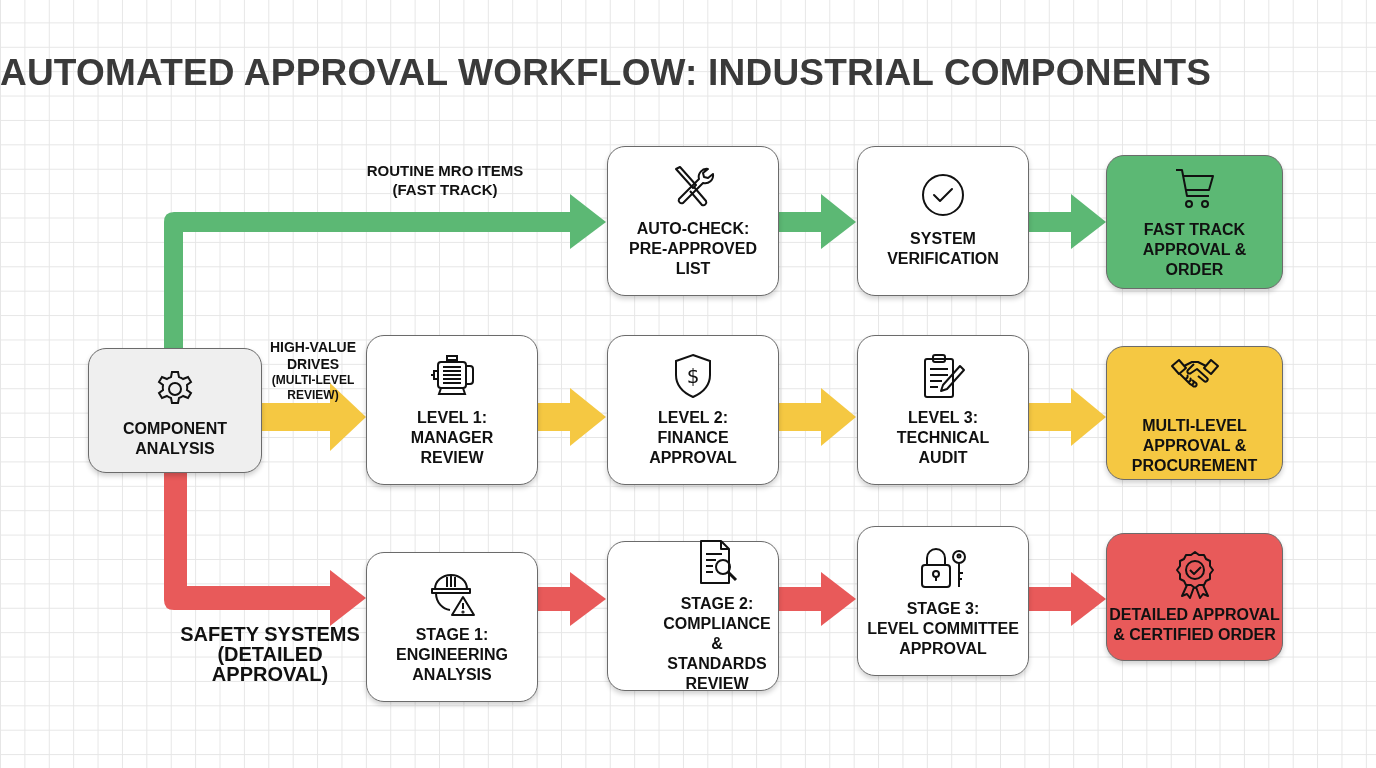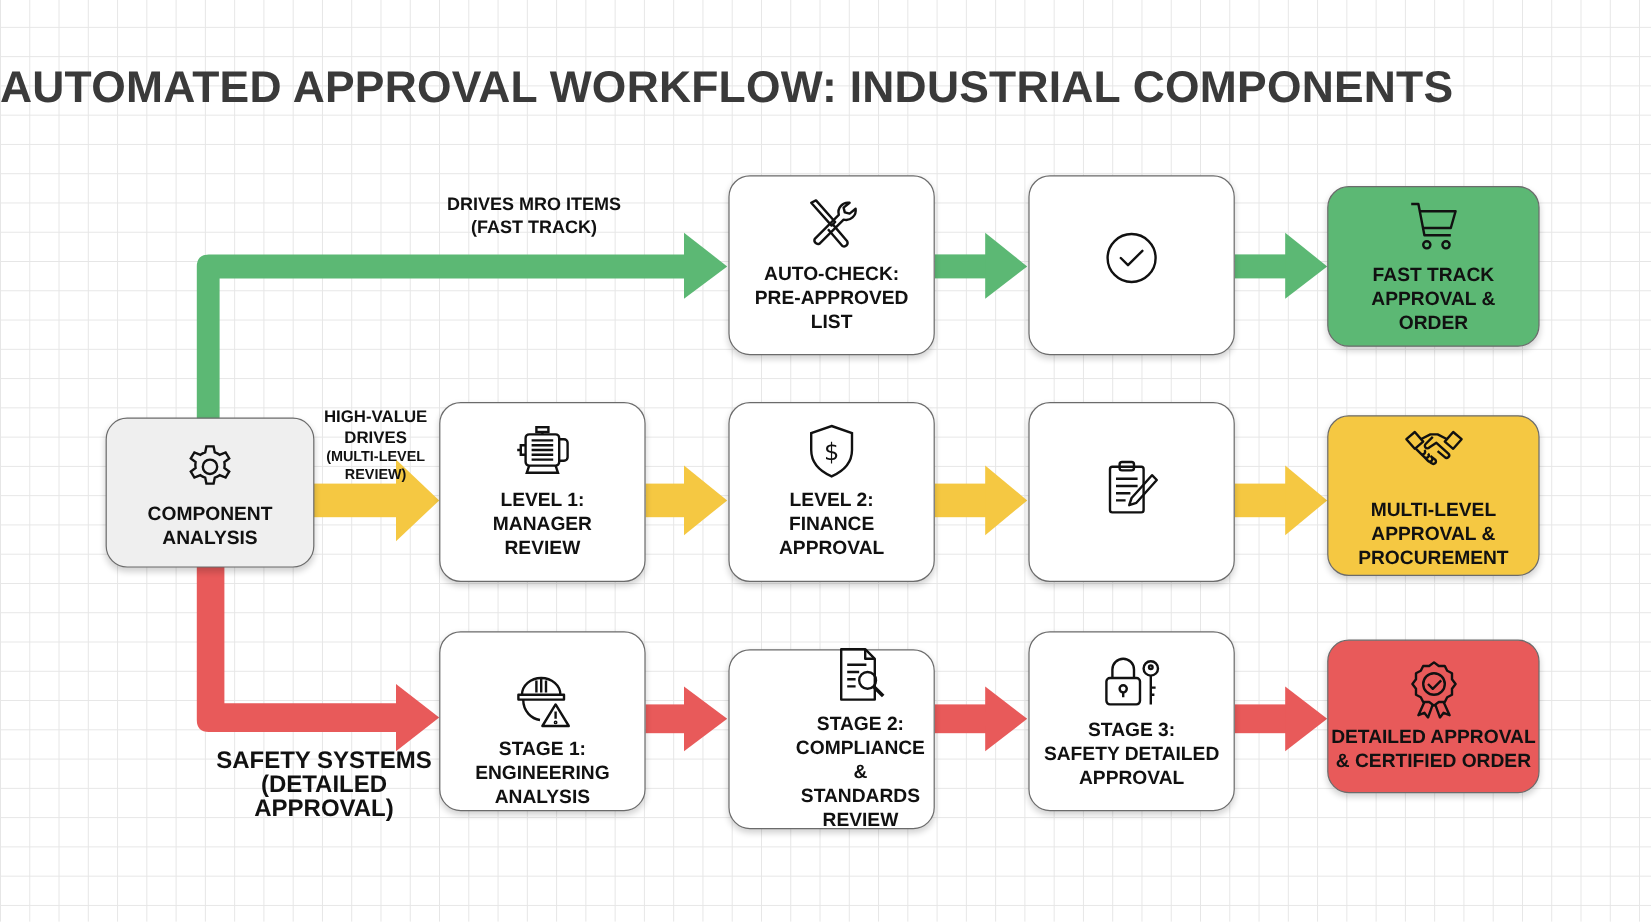--- a/index.html
+++ b/index.html
@@ -70,21 +70,21 @@
     <polygon points="330,570 366,598 330,626" class="r-fill" fill="#e85a5a"></polygon>
     <rect x="538" y="587" width="34" height="24" class="r-fill" fill="#e85a5a"></rect>
     <polygon points="570,572 606,599 570,626" class="r-fill" fill="#e85a5a"></polygon>
     <rect x="779" y="587" width="44" height="24" class="r-fill" fill="#e85a5a"></rect>
     <polygon points="821,572 856,599 821,626" class="r-fill" fill="#e85a5a"></polygon>
     <rect x="1029" y="587" width="44" height="24" class="r-fill" fill="#e85a5a"></rect>
     <polygon points="1071,572 1106,599 1071,626" class="r-fill" fill="#e85a5a"></polygon>
   </g>
 </svg>
 
-<div class="path-label" style="left:340px; top:161px; width:210px;">DRIVES MRO ITEMS
+<div class="path-label" style="left:340px; top:161px; width:210px;">ROUTINE MRO ITEMS
 (FAST TRACK)</div>
 <div class="path-label" style="left:258px; top:339px; width:110px; font-size:14px; line-height:17px;">HIGH-VALUE
 DRIVES</div>
 <div class="path-label" style="left:258px; top:373px; width:110px; font-size:12px; line-height:15px;">(MULTI-LEVEL
 REVIEW)</div>
 <div class="path-label" style="left:160px; top:624px; width:220px; font-size:20px; line-height:20px;">SAFETY SYSTEMS
 (DETAILED APPROVAL)</div>
 
 <div class="box" style="left:88px; top:348px; width:174px; height:125px; background:#efefef;">
   <div class="icon">
@@ -109,20 +109,22 @@
 PRE-APPROVED
 LIST</div>
 </div>
 <div class="box wf" style="left:857px; top:146px;">
   <div class="icon">
     <svg viewBox="0 0 50 50" fill="none" stroke="#111" stroke-width="2">
       <circle cx="25" cy="22" r="20"></circle>
       <path d="M16 22 l6 6 l12 -12" stroke-linecap="round" stroke-linejoin="round"></path>
     </svg>
   </div>
+  <div class="label">SYSTEM
+VERIFICATION</div>
 </div>
 <div class="box final" style="left:1106px; top:155px; height:134px; background:#5cb874;">
   <div class="icon">
     <svg viewBox="0 0 50 50" fill="none" stroke="#111" stroke-width="2" stroke-linejoin="round">
       <path d="M6 6 h6 l5 26 h22"></path>
       <path d="M13 12 h30 l-4 14 h-24"></path>
       <circle cx="19" cy="40" r="3"></circle>
         <circle cx="35" cy="40" r="3"></circle>
     </svg>
   </div>
@@ -160,37 +162,40 @@
 </div>
 <div class="box wf" style="left:857px; top:335px;">
   <div class="icon">
     <svg viewBox="0 0 50 50" fill="none" stroke="#111" stroke-width="2" stroke-linejoin="round">
       <rect x="7" y="7" width="28" height="38" rx="2"></rect>
       <rect x="15" y="3" width="12" height="7" rx="2"></rect>
       <path d="M12 17 h18 M12 23 h18 M12 29 h12 M12 35 h8"></path>
       <path d="M42 14 l4 4 l-17 19 l-6 2 l2 -6 z"></path>
     </svg>
   </div>
+  <div class="label">LEVEL 3:
+TECHNICAL
+AUDIT</div>
 </div>
 <div class="box final" style="left:1106px; top:346px; height:134px; background:#f5c842;gap:10px;">
   <div class="icon">
     <svg viewBox="0 0 50 50" fill="none" stroke="#111" stroke-width="2" stroke-linejoin="round">
       <path d="M2 16 l7 -6 l7 8 l-7 6 z"></path>
       <path d="M48 16 l-7 -6 l-7 8 l7 6 z"></path>
       <path d="M14 16 l8 -4 h6 l8 4"></path>
       <path d="M24 14 l-6 6 a2 2 0 0 0 3 3 l6 -4 l10 9 a2 2 0 0 1 -3 3 l-6 -5"></path>
       <path d="M10 24 l4 4 a2 2 0 0 0 3 -3 M14 28 l3 3 a2 2 0 0 0 3 -3 M17 31 l3 3 a2 2 0 0 0 3 -3 M20 34 l3 2 a2 2 0 0 0 3 -3 l-4 -3"></path>
     </svg>
   </div>
   <div class="label">MULTI-LEVEL
 APPROVAL &amp;
 PROCUREMENT</div>
 </div>
 
-<div class="box wf" style="left:366px; top:526px;justify-content:flex-end;">
+<div class="box wf" style="left:366px; top:552px;">
   <div class="icon">
     <svg viewBox="0 0 50 50" fill="none" stroke="#111" stroke-width="2" stroke-linejoin="round">
       <path d="M8 20 a16 14 0 0 1 32 0"></path>
       <path d="M5 20 h38 v4 h-38 z"></path>
       <path d="M20 8 v10 M28 8 v10 M24 6 v12"></path>
       <path d="M9 24 c0 10 7 16 14 17"></path>
       <path d="M36 28 l11 18 h-22 z"></path>
       <path d="M36 34 v6"></path>
         <circle cx="36" cy="43" r="0.6"></circle>
     </svg>
@@ -219,21 +224,21 @@
       <path d="M9 22 v-7 a9 9 0 0 1 18 0 v7"></path>
       <rect x="4" y="22" width="28" height="22" rx="3"></rect>
       <circle cx="18" cy="31" r="3"></circle>
         <path d="M18 34 v4"></path>
       <circle cx="41" cy="14" r="6"></circle>
         <circle cx="41" cy="13" r="1.5"></circle>
       <path d="M41 20 v24 M41 30 h4 M41 36 h3"></path>
     </svg>
   </div>
   <div class="label">STAGE 3:
-SAFETY DETAILED
+LEVEL COMMITTEE
 APPROVAL</div>
 </div>
 <div class="box final" style="left:1106px; top:533px; height:128px; background:#e85a5a;">
   <div class="icon">
     <svg viewBox="0 0 50 50" fill="none" stroke="#111" stroke-width="2" stroke-linejoin="round">
       <path d="M25 3 l4 3 5 0 2 4 4 2 0 5 3 4 -3 4 0 5 -4 2 -2 4 -5 0 -4 3 -4 -3 -5 0 -2 -4 -4 -2 0 -5 -3 -4 3 -4 0 -5 4 -2 2 -4 5 0 z"></path>
       <circle cx="25" cy="21" r="9"></circle>
       <path d="M20 21 l4 4 l7 -7"></path>
       <path d="M17 36 l-5 11 l5 -2 l3 4 l4 -11 M33 36 l5 11 l-5 -2 l-3 4 l-4 -11"></path>
     </svg>

